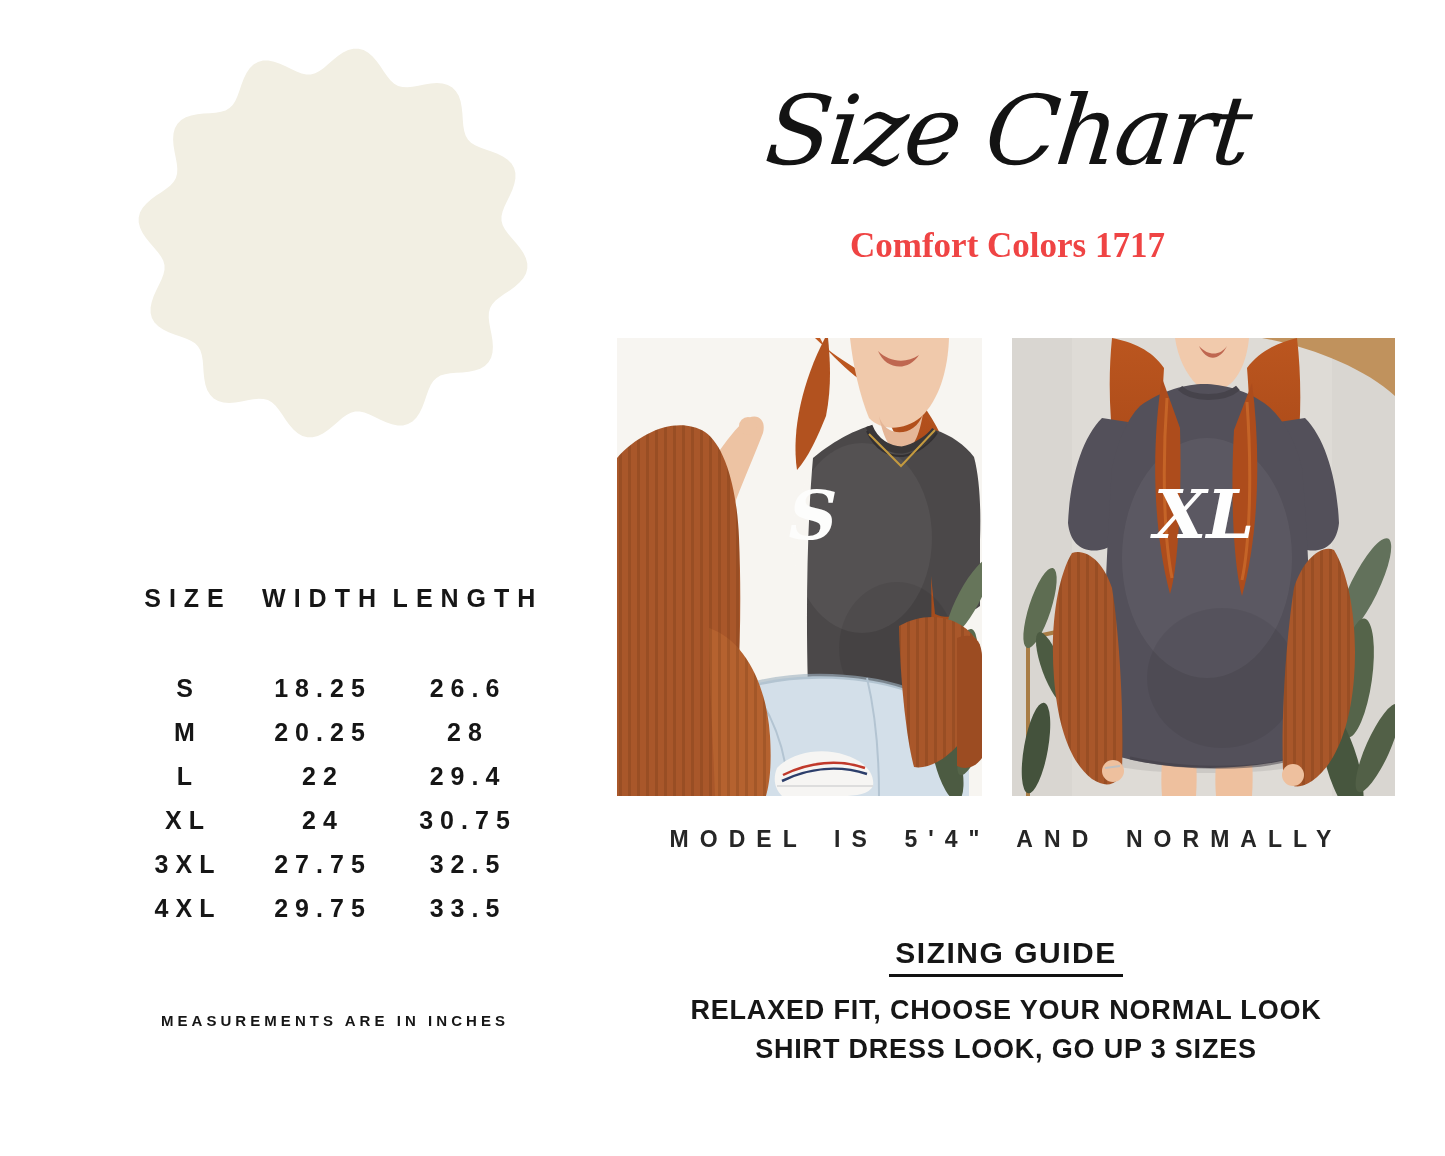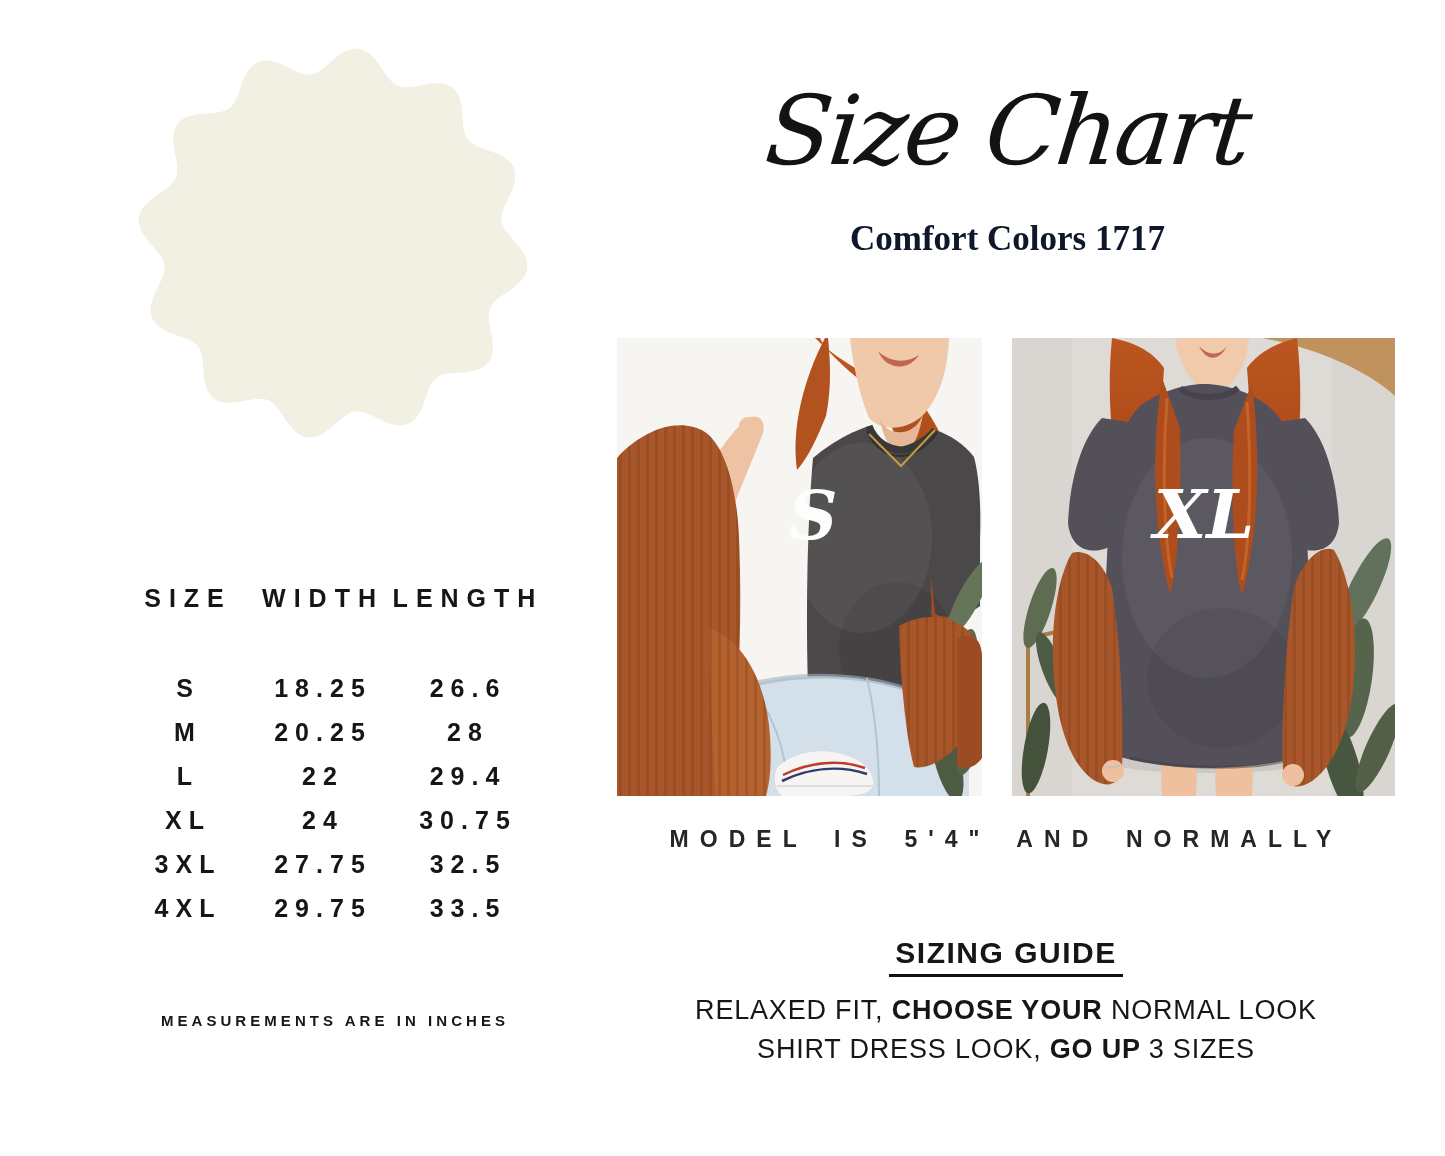--- a/index.html
+++ b/index.html
@@ -7,21 +7,21 @@
           font-family:"Liberation Sans",sans-serif;color:#161616;}
 
   
   .blob{position:absolute;left:134px;top:44px;width:398px;height:398px;}
 
   
   .header{position:absolute;left:620px;top:56px;width:775px;text-align:center;}
   .script-title{font-family:"DejaVu Serif",serif;font-style:italic;font-size:96px;line-height:150px;
                 letter-spacing:-3px;transform:skewX(-6deg);color:#131313;}
   .subtitle{font-family:"Liberation Serif",serif;font-weight:700;font-size:35px;line-height:42px;
-            margin-top:12px;color:#0f172a;}
+            margin-top:19px;color:#ef4444;}
 
   
   .size-table{position:absolute;left:118px;top:536px;width:430px;}
   .thead,.trow{display:grid;grid-template-columns:140px 130px 160px;align-items:center;}
   .thead{font-size:25px;font-weight:700;letter-spacing:.32em;line-height:28px;}
   .thead div{text-align:center;margin-top:48px;}
   .tbody{margin-top:54px;}
   .trow{height:44px;}
   .tcell{text-align:center;font-size:25px;font-weight:700;letter-spacing:.28em;}
   .note{position:absolute;left:85px;top:1012px;width:500px;text-align:center;
@@ -36,21 +36,21 @@
   
   .caption{position:absolute;left:617px;top:821px;width:778px;text-align:center;
            font-size:23px;font-weight:600;letter-spacing:.48em;word-spacing:.4em;
            line-height:37px;color:#262626;}
 
   
   .guide{position:absolute;left:617px;top:936px;width:778px;text-align:center;}
   .guide-title{display:inline-block;font-size:30px;font-weight:700;letter-spacing:.05em;
                border-bottom:3.5px solid #111;padding:0 6px 4px;}
   .guide-lines{margin-top:14px;font-size:27px;line-height:39px;letter-spacing:.03em;}
-  .seg-bold{font-weight:400;}
+  .seg-bold{font-weight:700;}
   .seg-reg{font-weight:700;}
 </style>
 </head>
 <body>
 
 <div class="canvas">
 
   <svg class="blob" viewBox="0 0 398 398">
     <path id="blob-path" fill="#f2efe3" d="M382.0 199.0L386.0 203.9L389.4 209.0L391.9 214.2L393.3 219.4L393.3 224.6L392.0 229.6L389.3 234.3L385.5 238.6L380.8 242.7L375.8 246.4L370.6 249.8L365.8 253.2L361.6 256.6L358.3 260.2L356.1 264.1L354.9 268.4L354.7 273.3L355.2 278.6L356.3 284.4L357.5 290.5L358.5 296.7L358.9 302.8L358.5 308.6L357.1 313.8L354.5 318.3L350.8 321.9L346.2 324.7L340.7 326.6L334.7 327.7L328.4 328.4L322.2 328.8L316.3 329.3L311.0 330.2L306.4 331.6L302.5 333.9L299.3 337.0L296.7 341.1L294.5 346.1L292.5 351.6L290.5 357.5L288.2 363.4L285.5 368.9L282.3 373.7L278.5 377.5L274.0 380.1L269.0 381.4L263.6 381.4L257.9 380.3L252.1 378.3L246.4 375.8L240.8 373.0L235.5 370.5L230.4 368.6L225.7 367.5L221.2 367.5L216.8 368.7L212.5 371.0L208.2 374.1L203.7 377.9L199.0 382.0L194.1 386.0L189.0 389.4L183.8 391.9L178.6 393.3L173.4 393.3L168.4 392.0L163.7 389.3L159.4 385.5L155.3 380.8L151.6 375.8L148.2 370.6L144.8 365.8L141.4 361.6L137.8 358.3L133.9 356.1L129.6 354.9L124.7 354.7L119.4 355.2L113.6 356.3L107.5 357.5L101.3 358.5L95.2 358.9L89.4 358.5L84.2 357.1L79.7 354.5L76.1 350.8L73.3 346.2L71.4 340.7L70.3 334.7L69.6 328.4L69.2 322.2L68.7 316.3L67.8 311.0L66.4 306.4L64.1 302.5L61.0 299.3L56.9 296.7L51.9 294.5L46.4 292.5L40.5 290.5L34.6 288.2L29.1 285.5L24.3 282.3L20.5 278.5L17.9 274.0L16.6 269.0L16.6 263.6L17.7 257.9L19.7 252.1L22.2 246.4L25.0 240.8L27.5 235.5L29.4 230.4L30.5 225.7L30.5 221.2L29.3 216.8L27.0 212.5L23.9 208.2L20.1 203.7L16.0 199.0L12.0 194.1L8.6 189.0L6.1 183.8L4.7 178.6L4.7 173.4L6.0 168.4L8.7 163.7L12.5 159.4L17.2 155.3L22.2 151.6L27.4 148.2L32.2 144.8L36.4 141.4L39.7 137.8L41.9 133.9L43.1 129.6L43.3 124.7L42.8 119.4L41.7 113.6L40.5 107.5L39.5 101.3L39.1 95.2L39.5 89.4L40.9 84.2L43.5 79.7L47.2 76.1L51.8 73.3L57.3 71.4L63.3 70.3L69.6 69.6L75.8 69.2L81.7 68.7L87.0 67.8L91.6 66.4L95.5 64.1L98.7 61.0L101.3 56.9L103.5 51.9L105.5 46.4L107.5 40.5L109.8 34.6L112.5 29.1L115.7 24.3L119.5 20.5L124.0 17.9L129.0 16.6L134.4 16.6L140.1 17.7L145.9 19.7L151.6 22.2L157.2 25.0L162.5 27.5L167.6 29.4L172.3 30.5L176.8 30.5L181.2 29.3L185.5 27.0L189.8 23.9L194.3 20.1L199.0 16.0L203.9 12.0L209.0 8.6L214.2 6.1L219.4 4.7L224.6 4.7L229.6 6.0L234.3 8.7L238.6 12.5L242.7 17.2L246.4 22.2L249.8 27.4L253.2 32.2L256.6 36.4L260.2 39.7L264.1 41.9L268.4 43.1L273.3 43.3L278.6 42.8L284.4 41.7L290.5 40.5L296.7 39.5L302.8 39.1L308.6 39.5L313.8 40.9L318.3 43.5L321.9 47.2L324.7 51.8L326.6 57.3L327.7 63.3L328.4 69.6L328.8 75.8L329.3 81.7L330.2 87.0L331.6 91.6L333.9 95.5L337.0 98.7L341.1 101.3L346.1 103.5L351.6 105.5L357.5 107.5L363.4 109.8L368.9 112.5L373.7 115.7L377.5 119.5L380.1 124.0L381.4 129.0L381.4 134.4L380.3 140.1L378.3 145.9L375.8 151.6L373.0 157.2L370.5 162.5L368.6 167.6L367.5 172.3L367.5 176.8L368.7 181.2L371.0 185.5L374.1 189.8L377.9 194.3L382.0 199.0Z"></path>
   </svg>

